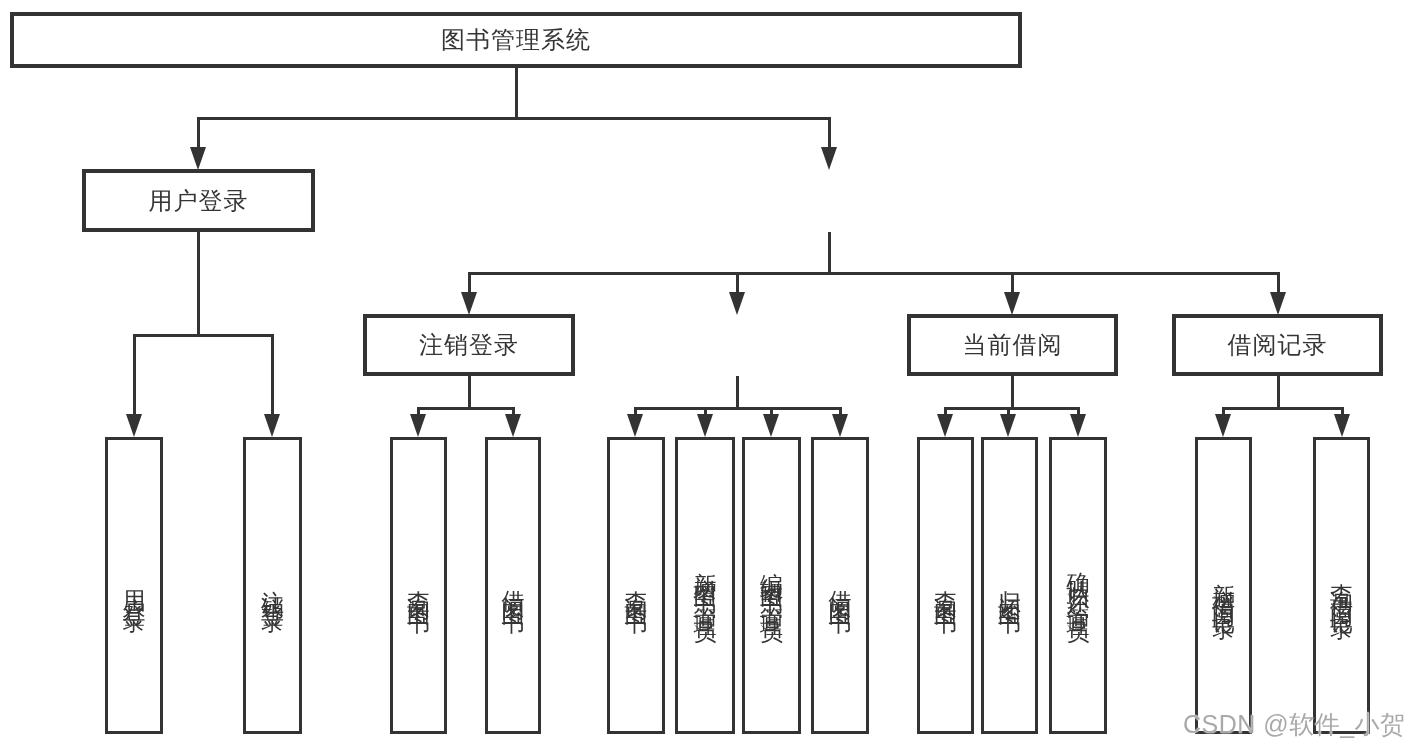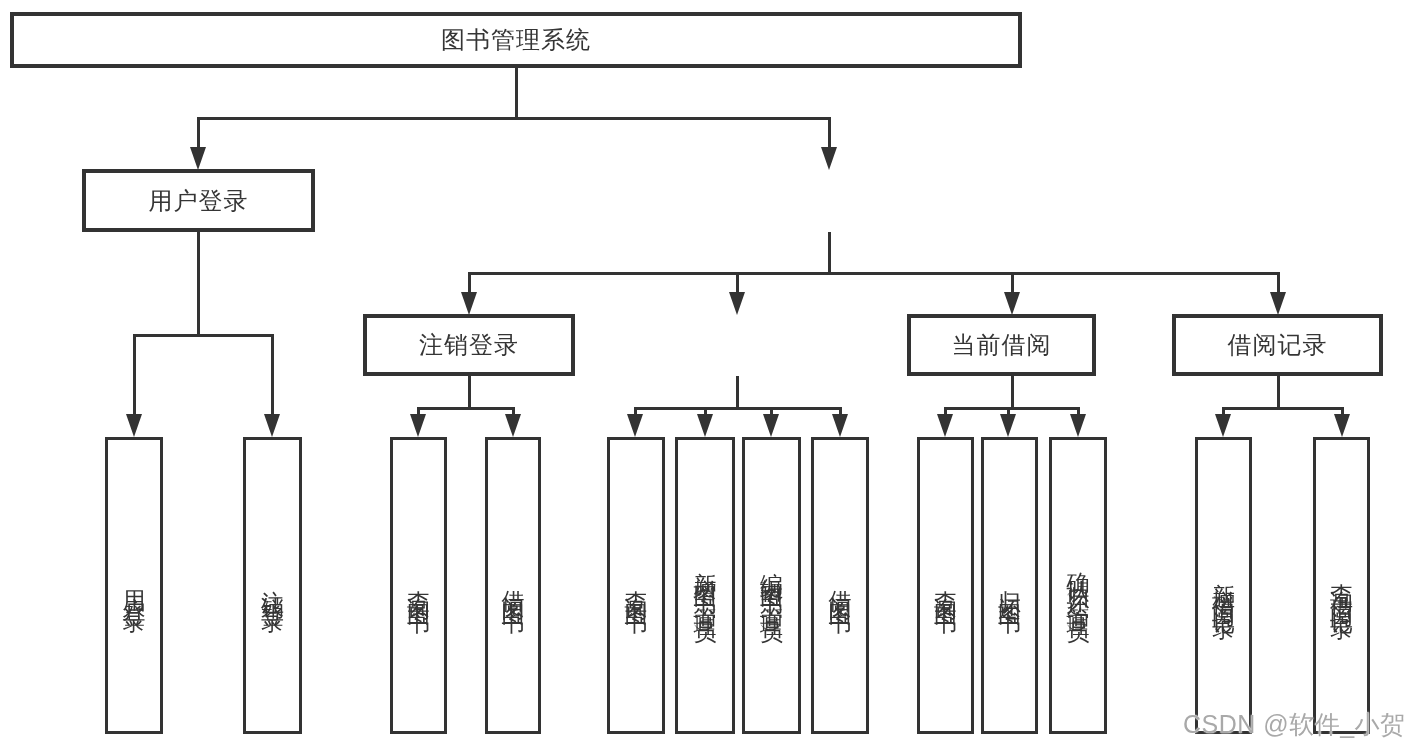--- a/index.html
+++ b/index.html
@@ -64,21 +64,21 @@
   <div class="line" style="left:736px;top:272px;width:3px;height:20px;"></div>
   <div class="arrow" style="left:729px;top:292px;"></div>
   <div class="line" style="left:1011px;top:272px;width:3px;height:20px;"></div>
   <div class="arrow" style="left:1004px;top:292px;"></div>
   <div class="line" style="left:1277px;top:272px;width:3px;height:20px;"></div>
   <div class="arrow" style="left:1270px;top:292px;"></div>
 
   <div class="box h" style="left:363px;top:314px;width:212px;height:62px;">
     <span>注销登录</span>
   </div>
-  <div class="box h" style="left:907px;top:314px;width:189px;height:62px;">
+  <div class="box h" style="left:907px;top:314px;width:211px;height:62px;">
     <span>当前借阅</span>
   </div>
   <div class="box h" style="left:1172px;top:314px;width:211px;height:62px;">
     <span>借阅记录</span>
   </div>
 
   <div class="line" style="left:468px;top:376px;width:3px;height:33px;"></div>
   <div class="line" style="left:417px;top:407px;width:98px;height:3px;"></div>
   <div class="line" style="left:417px;top:407px;width:3px;height:8px;"></div>
   <div class="arrow" style="left:410px;top:414px;"></div>

